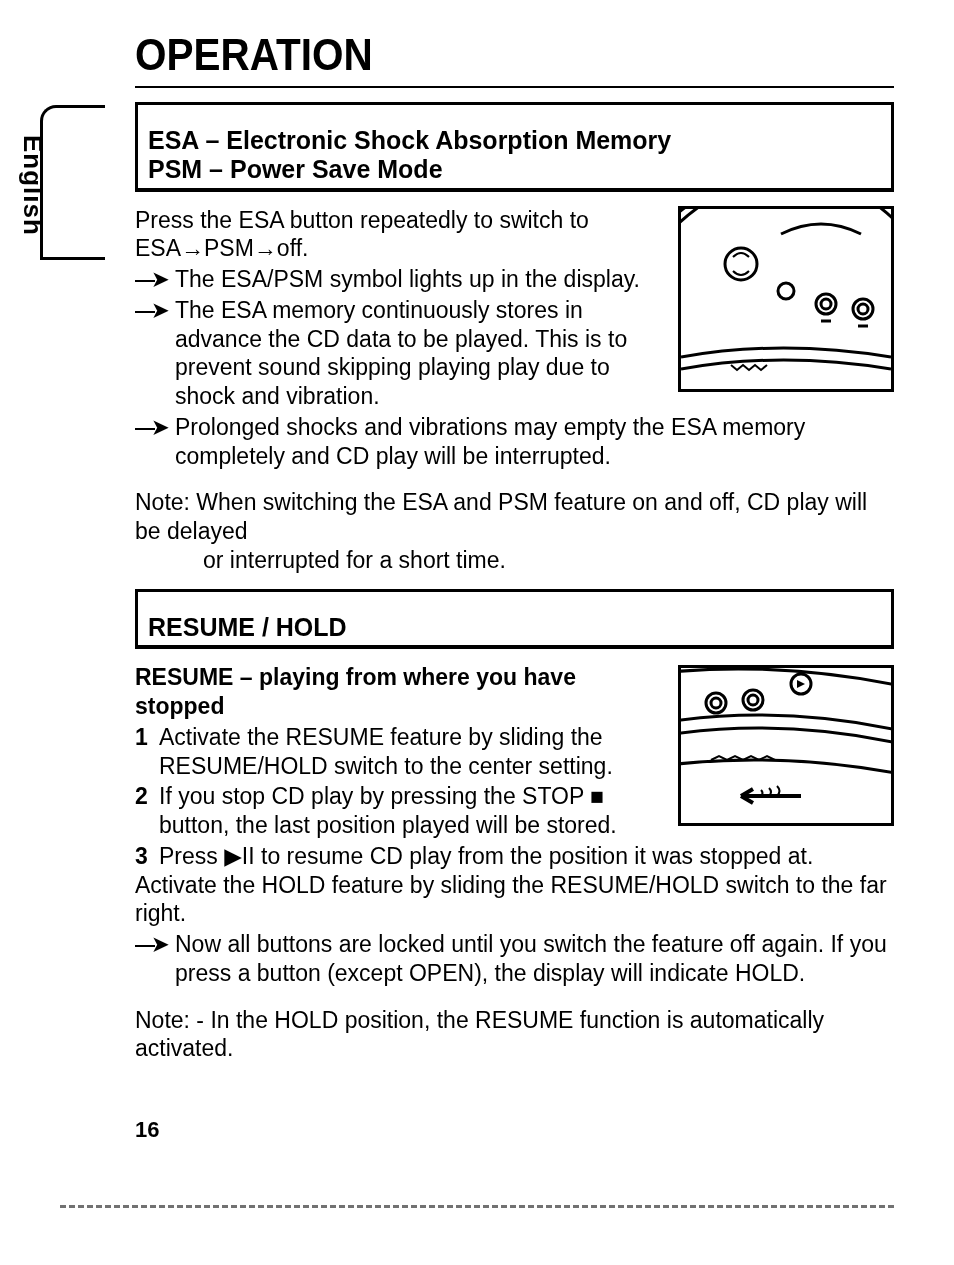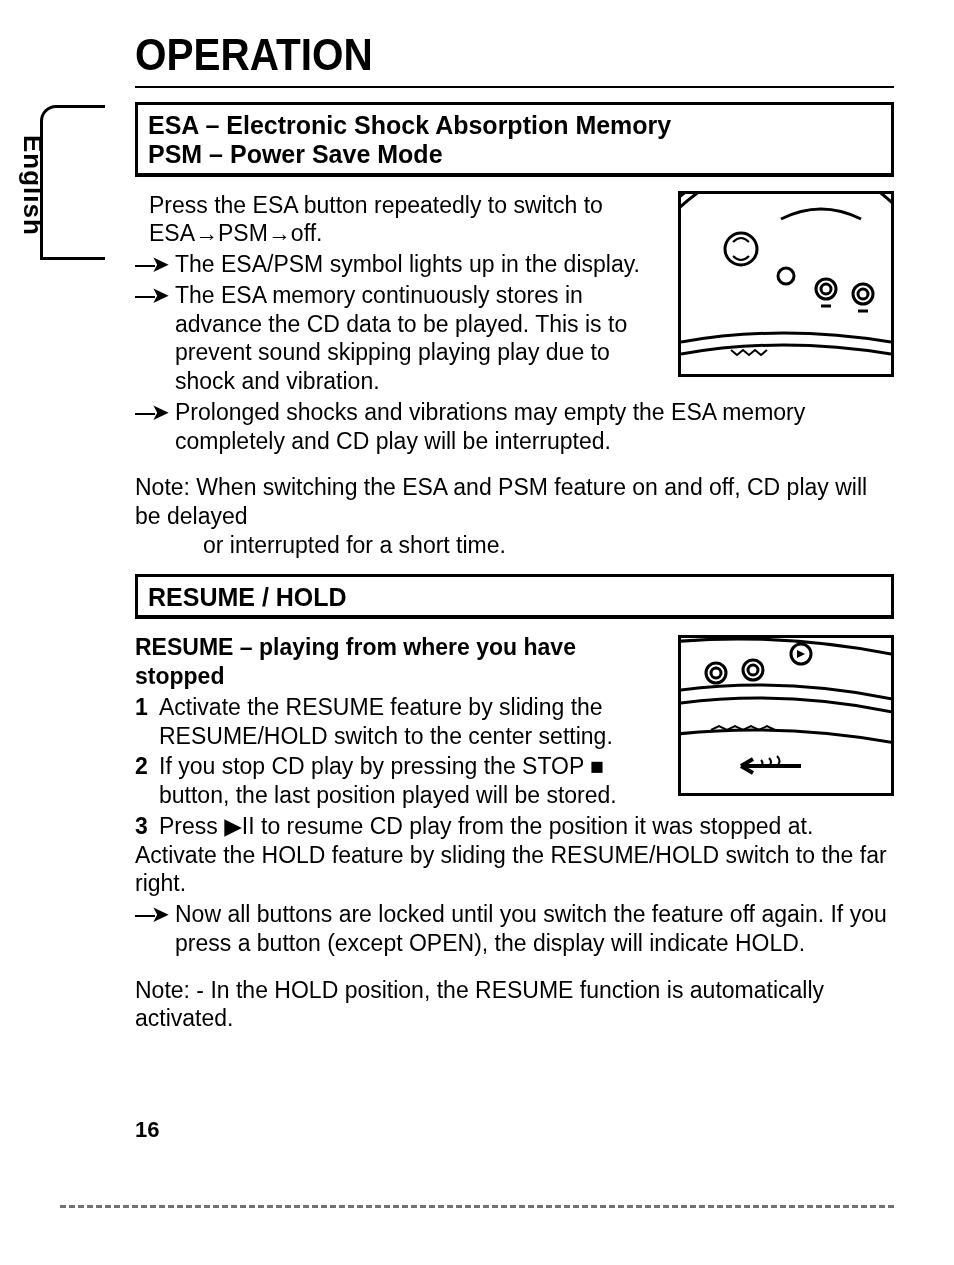--- a/index.html
+++ b/index.html
@@ -51,32 +51,32 @@
     transform-origin: left top;
     letter-spacing: 1px;
   }
   .content {
     margin-left: 95px;
     margin-top: 14px;
   }
   .box-head {
     border: 3px solid #000;
     border-bottom-width: 4px;
-    padding: 6px 10px 4px 10px;
+    padding: 21px 10px 4px 10px;
     font-size: 25px;
     font-weight: 900;
     line-height: 1.15;
   }
   .section-body {
     margin-top: 14px;
     font-size: 23px;
     line-height: 1.25;
   }
   .text-block {
-    margin-left: 14px;
+    margin-left: 0;
   }
   .illus {
     float: right;
     width: 210px;
     height: 180px;
     border: 3px solid #000;
     margin-left: 10px;
     margin-bottom: 4px;
     position: relative;
     overflow: hidden;

